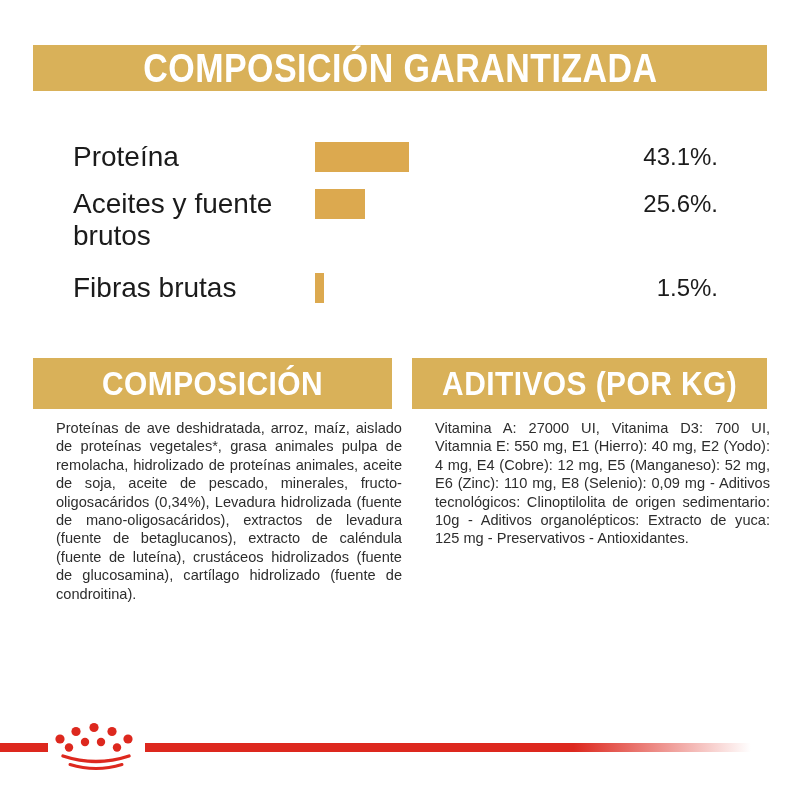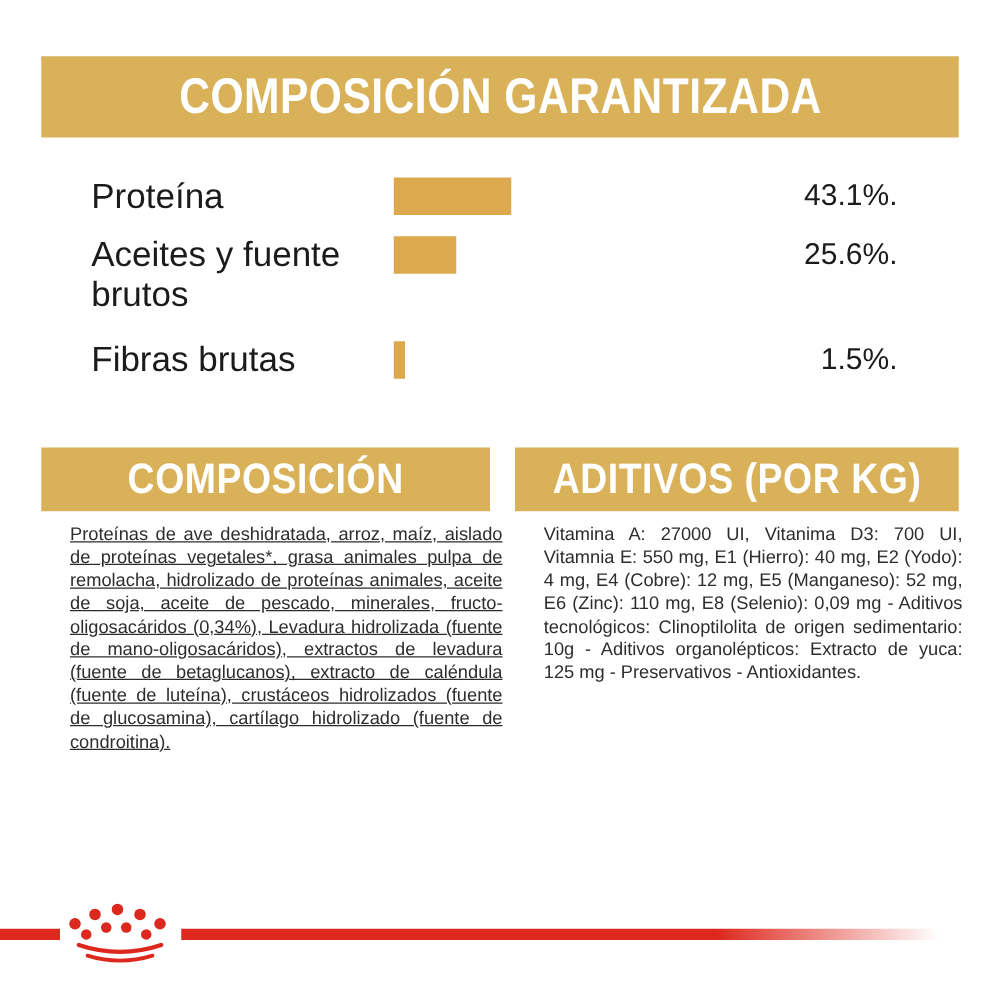--- a/index.html
+++ b/index.html
@@ -5,21 +5,21 @@
   html,body{margin:0;padding:0;}
   body{
     width:800px;height:800px;background:#ffffff;position:relative;overflow:hidden;
     font-family:"Liberation Sans","DejaVu Sans",sans-serif;
   }
   .page{position:absolute;inset:0;}
   .gold-bar{
     position:absolute;display:flex;align-items:center;justify-content:center;
     background:var(--gold-header,#d9b159);color:#ffffff;font-weight:bold;
   }
-  .main-header{left:33px;top:45px;width:734px;height:65px;font-size:40px;}
+  .main-header{left:33px;top:45px;width:734px;height:46px;font-size:40px;}
   .sec-header{top:358px;height:51px;font-size:34px;}
   .condensed{display:inline-block;transform:scaleX(0.85);transform-origin:center;white-space:nowrap;letter-spacing:0.5px;}
   .condensed2{display:inline-block;transform:scaleX(0.88);transform-origin:center;white-space:nowrap;letter-spacing:0.5px;}
 
   .g-row{position:absolute;left:0;width:800px;height:64px;}
   .g-label{
     position:absolute;left:73px;top:-1px;width:208px;
     font-size:28px;line-height:31.5px;color:#1b1b1b;
   }
   .g-bar{
@@ -28,21 +28,21 @@
   }
   .g-value{
     position:absolute;right:82px;top:0;height:30px;line-height:30px;
     font-size:24px;color:#1b1b1b;text-align:right;
   }
 
   .body-text{
     position:absolute;top:419px;text-align:justify;
     font-size:14.6px;line-height:18.4px;color:#2d2d2d;
   }
-  #body-left{left:56px;width:346px;text-decoration:underline;}
+  #body-left{left:56px;width:346px;}
   #body-right{left:435px;width:335px;}
 
   .accent-line{position:absolute;top:743px;height:9px;background:var(--red,#dd281e);}
   #line-left{left:0;width:48px;}
   #line-right{
     left:145px;width:612px;
     background:linear-gradient(90deg,var(--red,#dd281e) 0%,var(--red,#dd281e) 70%,rgba(221,40,30,0) 99%);
   }
   #crown{position:absolute;left:52px;top:720px;width:88px;height:58px;}
 </style>

